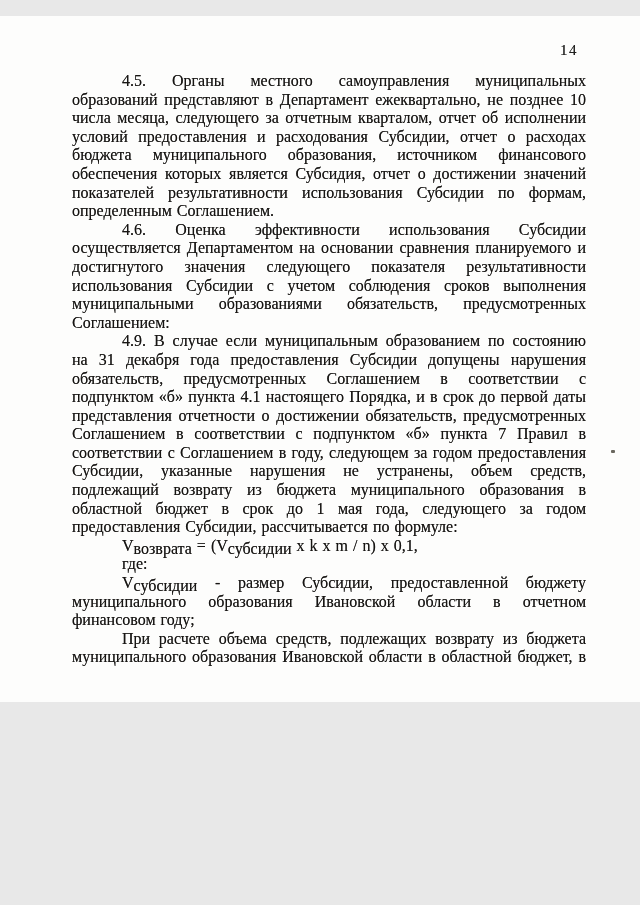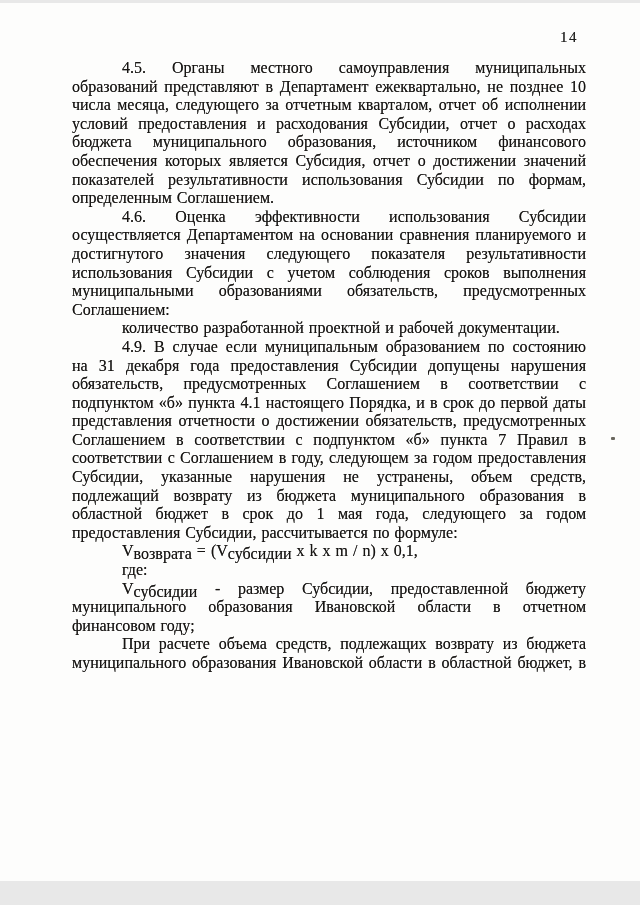--- a/index.html
+++ b/index.html
@@ -3,22 +3,22 @@
 <meta charset="utf-8">
 <style>
   html, body {
     margin: 0;
     padding: 0;
     background: #e8e8e8;
   }
   .page {
     position: relative;
     width: 640px;
-    height: 878px;
-    margin: 3px auto;
+    height: 686px;
+    margin: 16px auto;
     background: #fdfdfc;
     overflow: hidden;
     font-family: "Liberation Serif", serif;
     color: #171513;
   }
   .page-number {
     position: absolute;
     top: 26px;
     left: 560px;
     font-size: 15px;
@@ -66,21 +66,20 @@
 <div class="page">
 
   <div class="page-number">14</div>
 
   <div class="body-text">
 
     <p>4.5. Органы местного самоуправления муниципальных образований представляют в Департамент ежеквартально, не позднее 10 числа месяца, следующего за отчетным кварталом, отчет об исполнении условий предоставления и расходования Субсидии, отчет о расходах бюджета муниципального образования, источником финансового обеспечения которых является Субсидия, отчет о достижении значений показателей результативности использования Субсидии по формам, определенным Соглашением.</p>
 
     <p>4.6. Оценка эффективности использования Субсидии осуществляется Департаментом на основании сравнения планируемого и достигнутого значения следующего показателя результативности использования Субсидии с учетом соблюдения сроков выполнения муниципальными образованиями обязательств, предусмотренных Соглашением:</p>
 
-    <p>количество разработанной проектной и рабочей документации.</p>
 
 
 
     <p>4.9. В случае если муниципальным образованием по состоянию на 31 декабря года предоставления Субсидии допущены нарушения обязательств, предусмотренных Соглашением в соответствии с подпунктом «б» пункта 4.1 настоящего Порядка, и в срок до первой даты представления отчетности о достижении обязательств, предусмотренных Соглашением в соответствии с подпунктом «б» пункта 7 Правил в соответствии с Соглашением в году, следующем за годом предоставления Субсидии, указанные нарушения не устранены, объем средств, подлежащий возврату из бюджета муниципального образования в областной бюджет в срок до 1 мая года, следующего за годом предоставления Субсидии, рассчитывается по формуле:</p>
 
     <p>
       <span>V</span><sub>возврата</sub><span> = (V</span><sub>субсидии</sub><span> x k x m / n) x 0,1,</span>
     </p>
 
     <p>где:</p>

